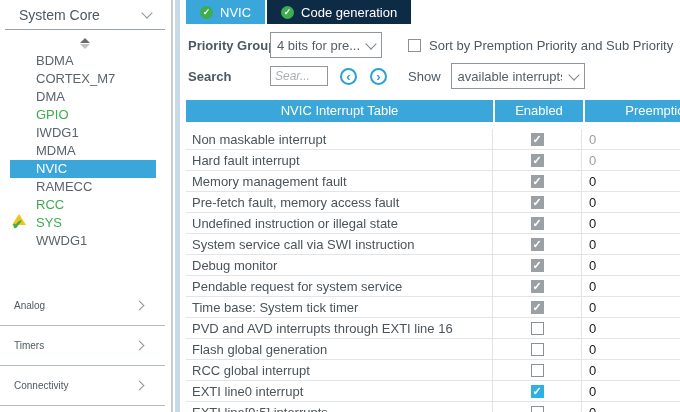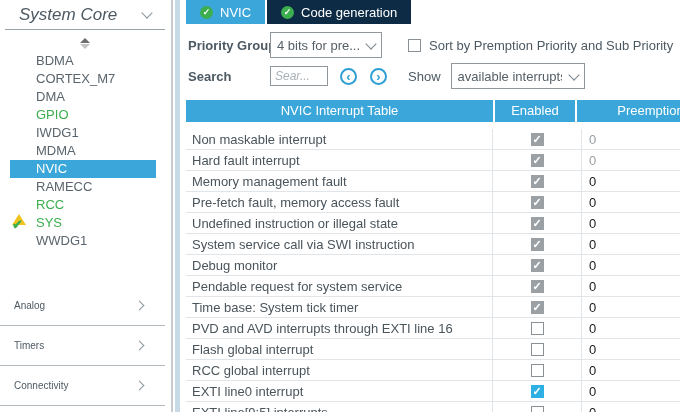--- a/index.html
+++ b/index.html
@@ -4,21 +4,21 @@
 <style>
   * { margin:0; padding:0; box-sizing:border-box; }
   html,body { width:680px; height:412px; overflow:hidden; background:#fff;
     font-family:"Liberation Sans", sans-serif; color:#4c5archive963; }
   body { position:relative; color:#4c5963; }
 
   
   .sidebar { position:absolute; left:0; top:0; width:170px; height:412px; background:#fff; }
   .sb-header { display:flex; align-items:center; height:30px; padding:0 14px;
     border-bottom:1px solid #97a2a9; margin:0 5px; }
-  .sb-header .lbl { flex:1; font-size:17px; color:#4c5963;font-style:italic; }
+  .sb-header .lbl { flex:1; font-size:14px; color:#4c5963; }
   .chev-down { width:8px; height:8px; border-right:1.6px solid #8a949b; border-bottom:1.6px solid #8a949b;
     transform:rotate(45deg); margin-top:-4px; }
   .chev-right { width:7px; height:7px; border-right:1.6px solid #8a949b; border-bottom:1.6px solid #8a949b;
     transform:rotate(-45deg); }
   .sb-spinner { width:170px; height:14px; margin-top:6px; display:flex; flex-direction:column;
     align-items:center; justify-content:center; gap:1px; }
   .tri-up { width:0; height:0; border-left:5px solid transparent; border-right:5px solid transparent;
     border-bottom:5px solid #6d6d6d; }
   .tri-dn { width:0; height:0; border-left:5px solid transparent; border-right:5px solid transparent;
     border-top:5px solid #c2c2c2; }
@@ -74,21 +74,21 @@
   .rb1 { margin-left:12px; }
   .rb2 { margin-left:13px; }
   .show-label { margin-left:21px; margin-right:10px; }
 
   
   .tablewrap { position:absolute; left:6px; top:100px; width:494px; height:312px; overflow:hidden; }
   .ttable { width:590px; }
   .thead { display:flex; height:22px; }
   .th { background:#3aa6d9; color:#fff; font-size:13px; line-height:22px; text-align:center; }
   .th1 { width:307px; margin-right:2px; }
-  .th2 { width:80px; margin-right:2px; }
+  .th2 { width:88px; margin-right:2px; }
   .th3 { width:191px; }
   .tbody { margin-top:7px; }
   .tr { display:flex; height:21px; border-bottom:1px solid #e2e5e8; font-size:13px; color:#4a545b; }
   .td { display:flex; align-items:center; }
   .td1 { width:307px; padding-left:6px; border-right:1px solid #e2e5e8; white-space:nowrap; overflow:hidden; }
   .td2 { width:89px; justify-content:center; border-right:1px solid #e2e5e8; }
   .td3 { flex:1; padding-left:7px; color:#16191c; }
   .tr.muted .td3 { color:#9aa0a5; }
 </style>
 </head>
@@ -279,21 +279,21 @@
             <div class="td td3">0</div>
           </div>
           <div class="tr">
             <div class="td td1">PVD and AVD interrupts through EXTI line 16</div>
             <div class="td td2">
               <span class="cb off"></span>
             </div>
             <div class="td td3">0</div>
           </div>
           <div class="tr">
-            <div class="td td1">Flash global interrupt</div>
+            <div class="td td1">Flash global generation</div>
             <div class="td td2">
               <span class="cb off"></span>
             </div>
             <div class="td td3">0</div>
           </div>
           <div class="tr">
             <div class="td td1">RCC global interrupt</div>
             <div class="td td2">
               <span class="cb off"></span>
             </div>

